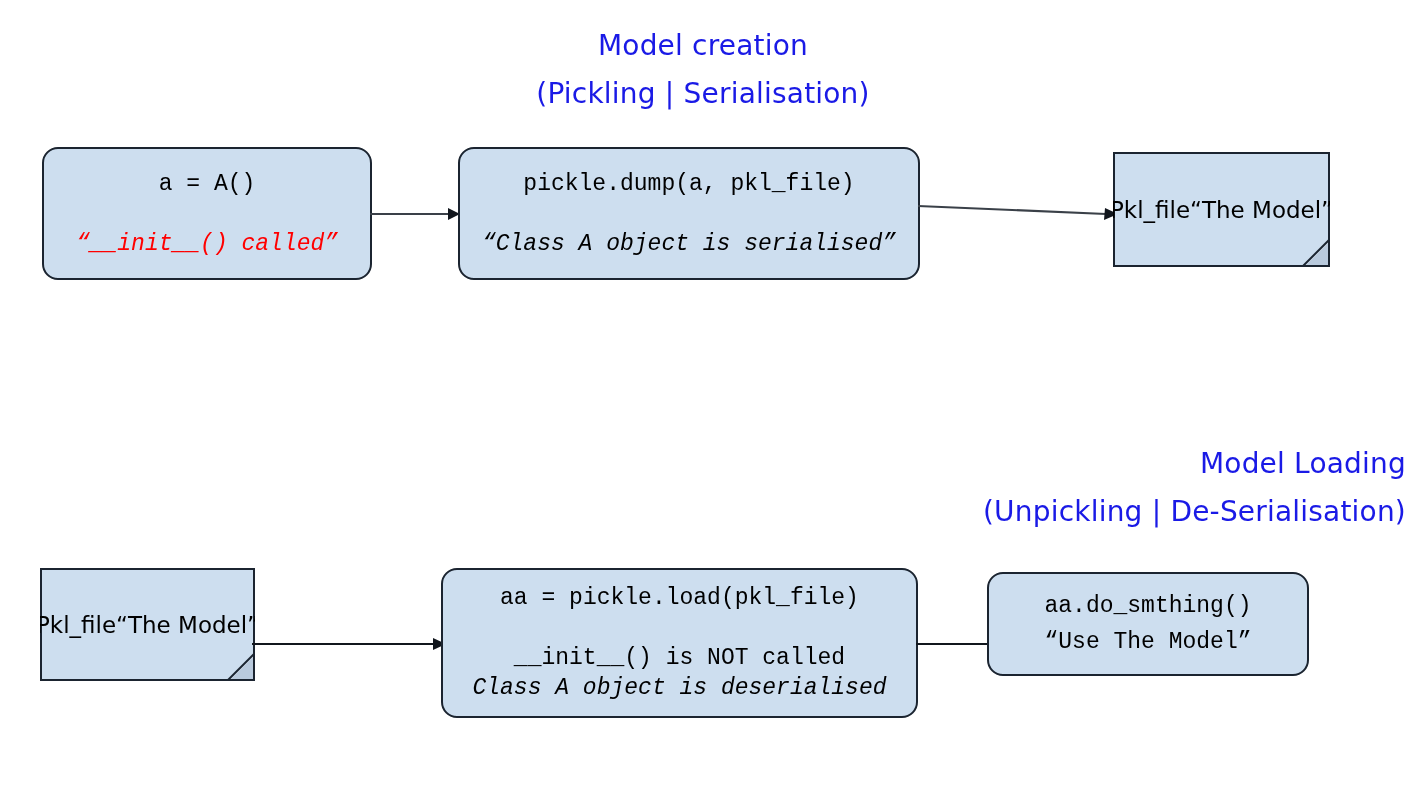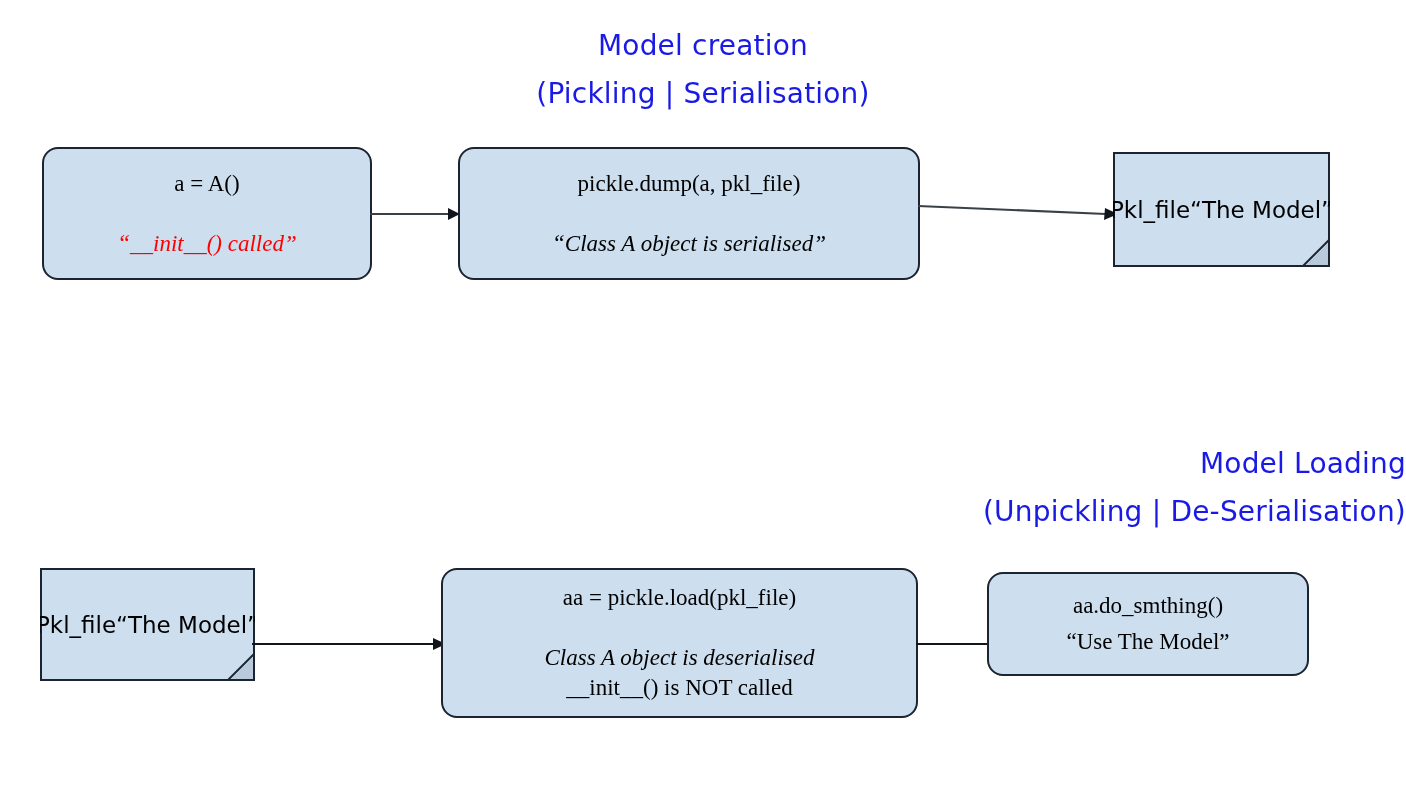--- a/index.html
+++ b/index.html
@@ -39,21 +39,21 @@
     position: absolute;
     box-sizing: border-box;
     background: #cddeef;
     border: 2px solid #1b2430;
     display: flex;
     flex-direction: column;
     align-items: center;
     justify-content: center;
     text-align: center;
     color: #000000;
-    font-family: Liberation Serif, serif;
+    font-family: Liberation Mono, monospace;
   }
   .node.rounded {
     border-radius: 16px;
   }
 
   
   .doc {
     position: absolute;
     box-sizing: border-box;
     background: #cddeef;
@@ -158,22 +158,22 @@
   </div>
 
   <svg class="connector" style="left: 250px; top: 626px;" width="200" height="36" viewBox="0 0 200 36">
     <line x1="2" y1="18" x2="184" y2="18" stroke="#11161d" stroke-width="2.2"></line>
     <polygon points="183,12 196,18 183,24" fill="#11161d"></polygon>
   </svg>
 
   <div class="node rounded" style="left: 441px; top: 568px; width: 477px; height: 150px;">
     <span class="txt code">aa = pickle.load(pkl_file)</span>
     <span class="gap-lg"></span>
+    <span class="txt code">__init__() is NOT called</span>
     <span class="txt quote">Class A object is deserialised</span>
-    <span class="txt code">__init__() is NOT called</span>
   </div>
 
   <svg class="connector" style="left: 914px; top: 626px;" width="180" height="36" viewBox="0 0 180 36">
     <line x1="2" y1="18" x2="156" y2="18" stroke="#11161d" stroke-width="2.2"></line>
     <polygon points="155,12 168,18 155,24" fill="#11161d"></polygon>
   </svg>
 
   <div class="node rounded" style="left: 987px; top: 572px; width: 322px; height: 104px;">
     <span class="txt code">aa.do_smthing()</span>
     <span class="gap-sm"></span>

